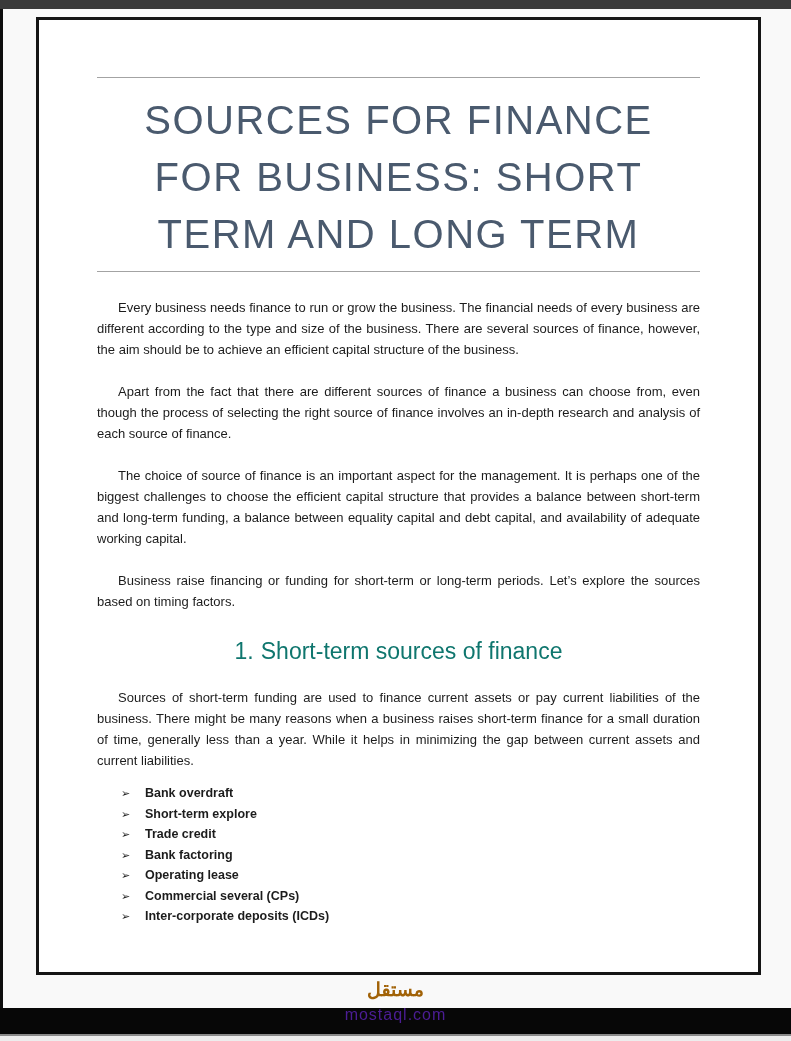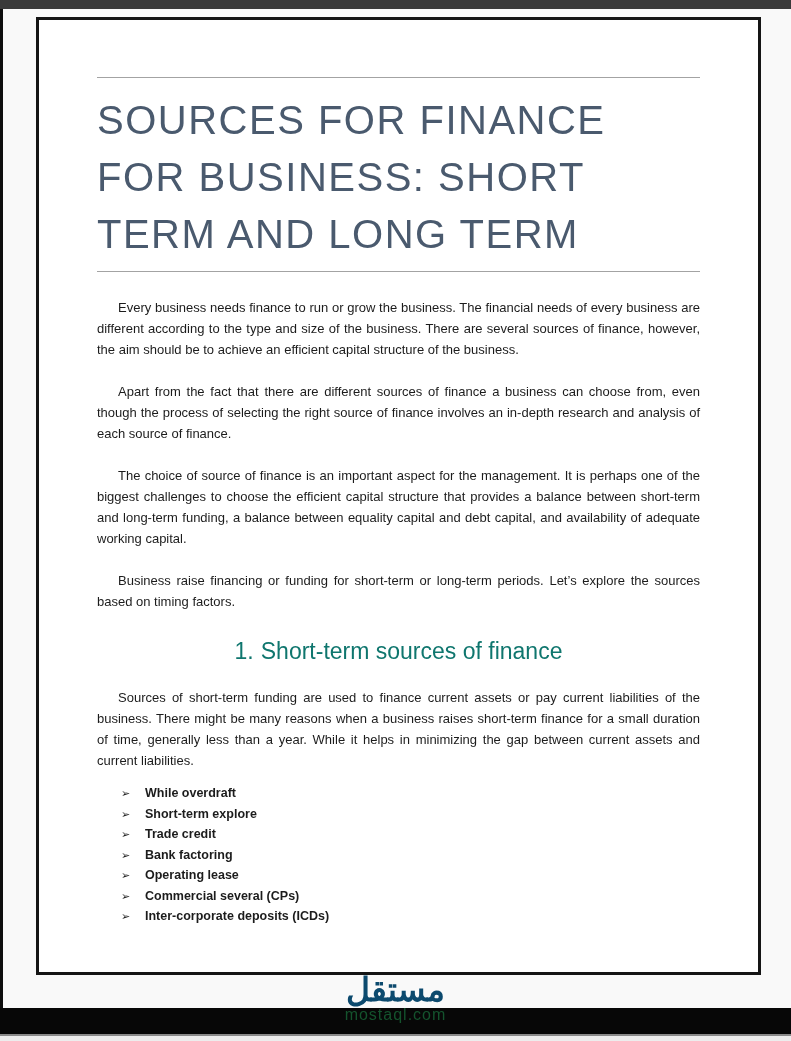--- a/index.html
+++ b/index.html
@@ -33,21 +33,21 @@
     color:#1c1c1c;
   }
   .rule{
     border:none;height:1px;background:#a3a3a3;
     margin:0 0 0 0;
   }
   .rule-top{margin-top:57px;}
   .rule-under-title{margin-top:8px;}
   .doc-title{
     margin:14px 0 0 0;
-    text-align:left;
+    text-align:center;
     font-size:40px;line-height:57px;
     font-weight:300;
     letter-spacing:1.5px;
     color:#4a5a6e;
   }
   .para{
     margin:21px 0 0 0;
     font-size:13px;line-height:21px;
     text-align:justify;
     text-indent:21px;
@@ -74,33 +74,33 @@
   .bullet-glyph{
     width:24px;flex:0 0 24px;
     font-weight:400;
     font-size:11px;
     color:#1c1c1c;
   }
   .watermark-ar{
     position:absolute;left:0;top:974px;width:791px;
     text-align:center;
     font-weight:700;
-    font-size:33px;line-height:32px;
-    color:#0c4a6e;
+    font-size:19px;line-height:32px;
+    color:#a16207;
   }
   .bottom-bar{
     position:absolute;left:0;top:1008px;width:791px;height:26px;
     background:#070707;
   }
   .watermark-site{
     position:absolute;left:0;top:1006px;width:791px;
     text-align:center;
     font-size:16px;line-height:18px;
     letter-spacing:1px;
-    color:#14532d;
+    color:#4c1d95;
   }
   .bottom-strip{
     position:absolute;left:0;top:1034px;width:791px;height:7px;
     background:#ededed;
     border-top:2px solid #8a8a8a;
     box-sizing:border-box;
   }
 </style>
 </head>
 <body>
@@ -129,21 +129,21 @@
 
       <h2 class="section-heading">
         <span class="h-num">1.</span><span>Short-term sources of finance</span>
       </h2>
 
       <p class="para">Sources of short-term funding are used to finance current assets or pay current liabilities of the business. There might be many reasons when a business raises short-term finance for a small duration of time, generally less than a year. While it helps in minimizing the gap between current assets and current liabilities.</p>
 
       <ul class="bullet-list">
         <li>
           <span class="bullet-glyph">➢</span>
-          <span>While overdraft</span>
+          <span>Bank overdraft</span>
         </li>
         <li>
           <span class="bullet-glyph">➢</span>
           <span>Short-term explore</span>
         </li>
         <li>
           <span class="bullet-glyph">➢</span>
           <span>Trade credit</span>
         </li>
         <li>

